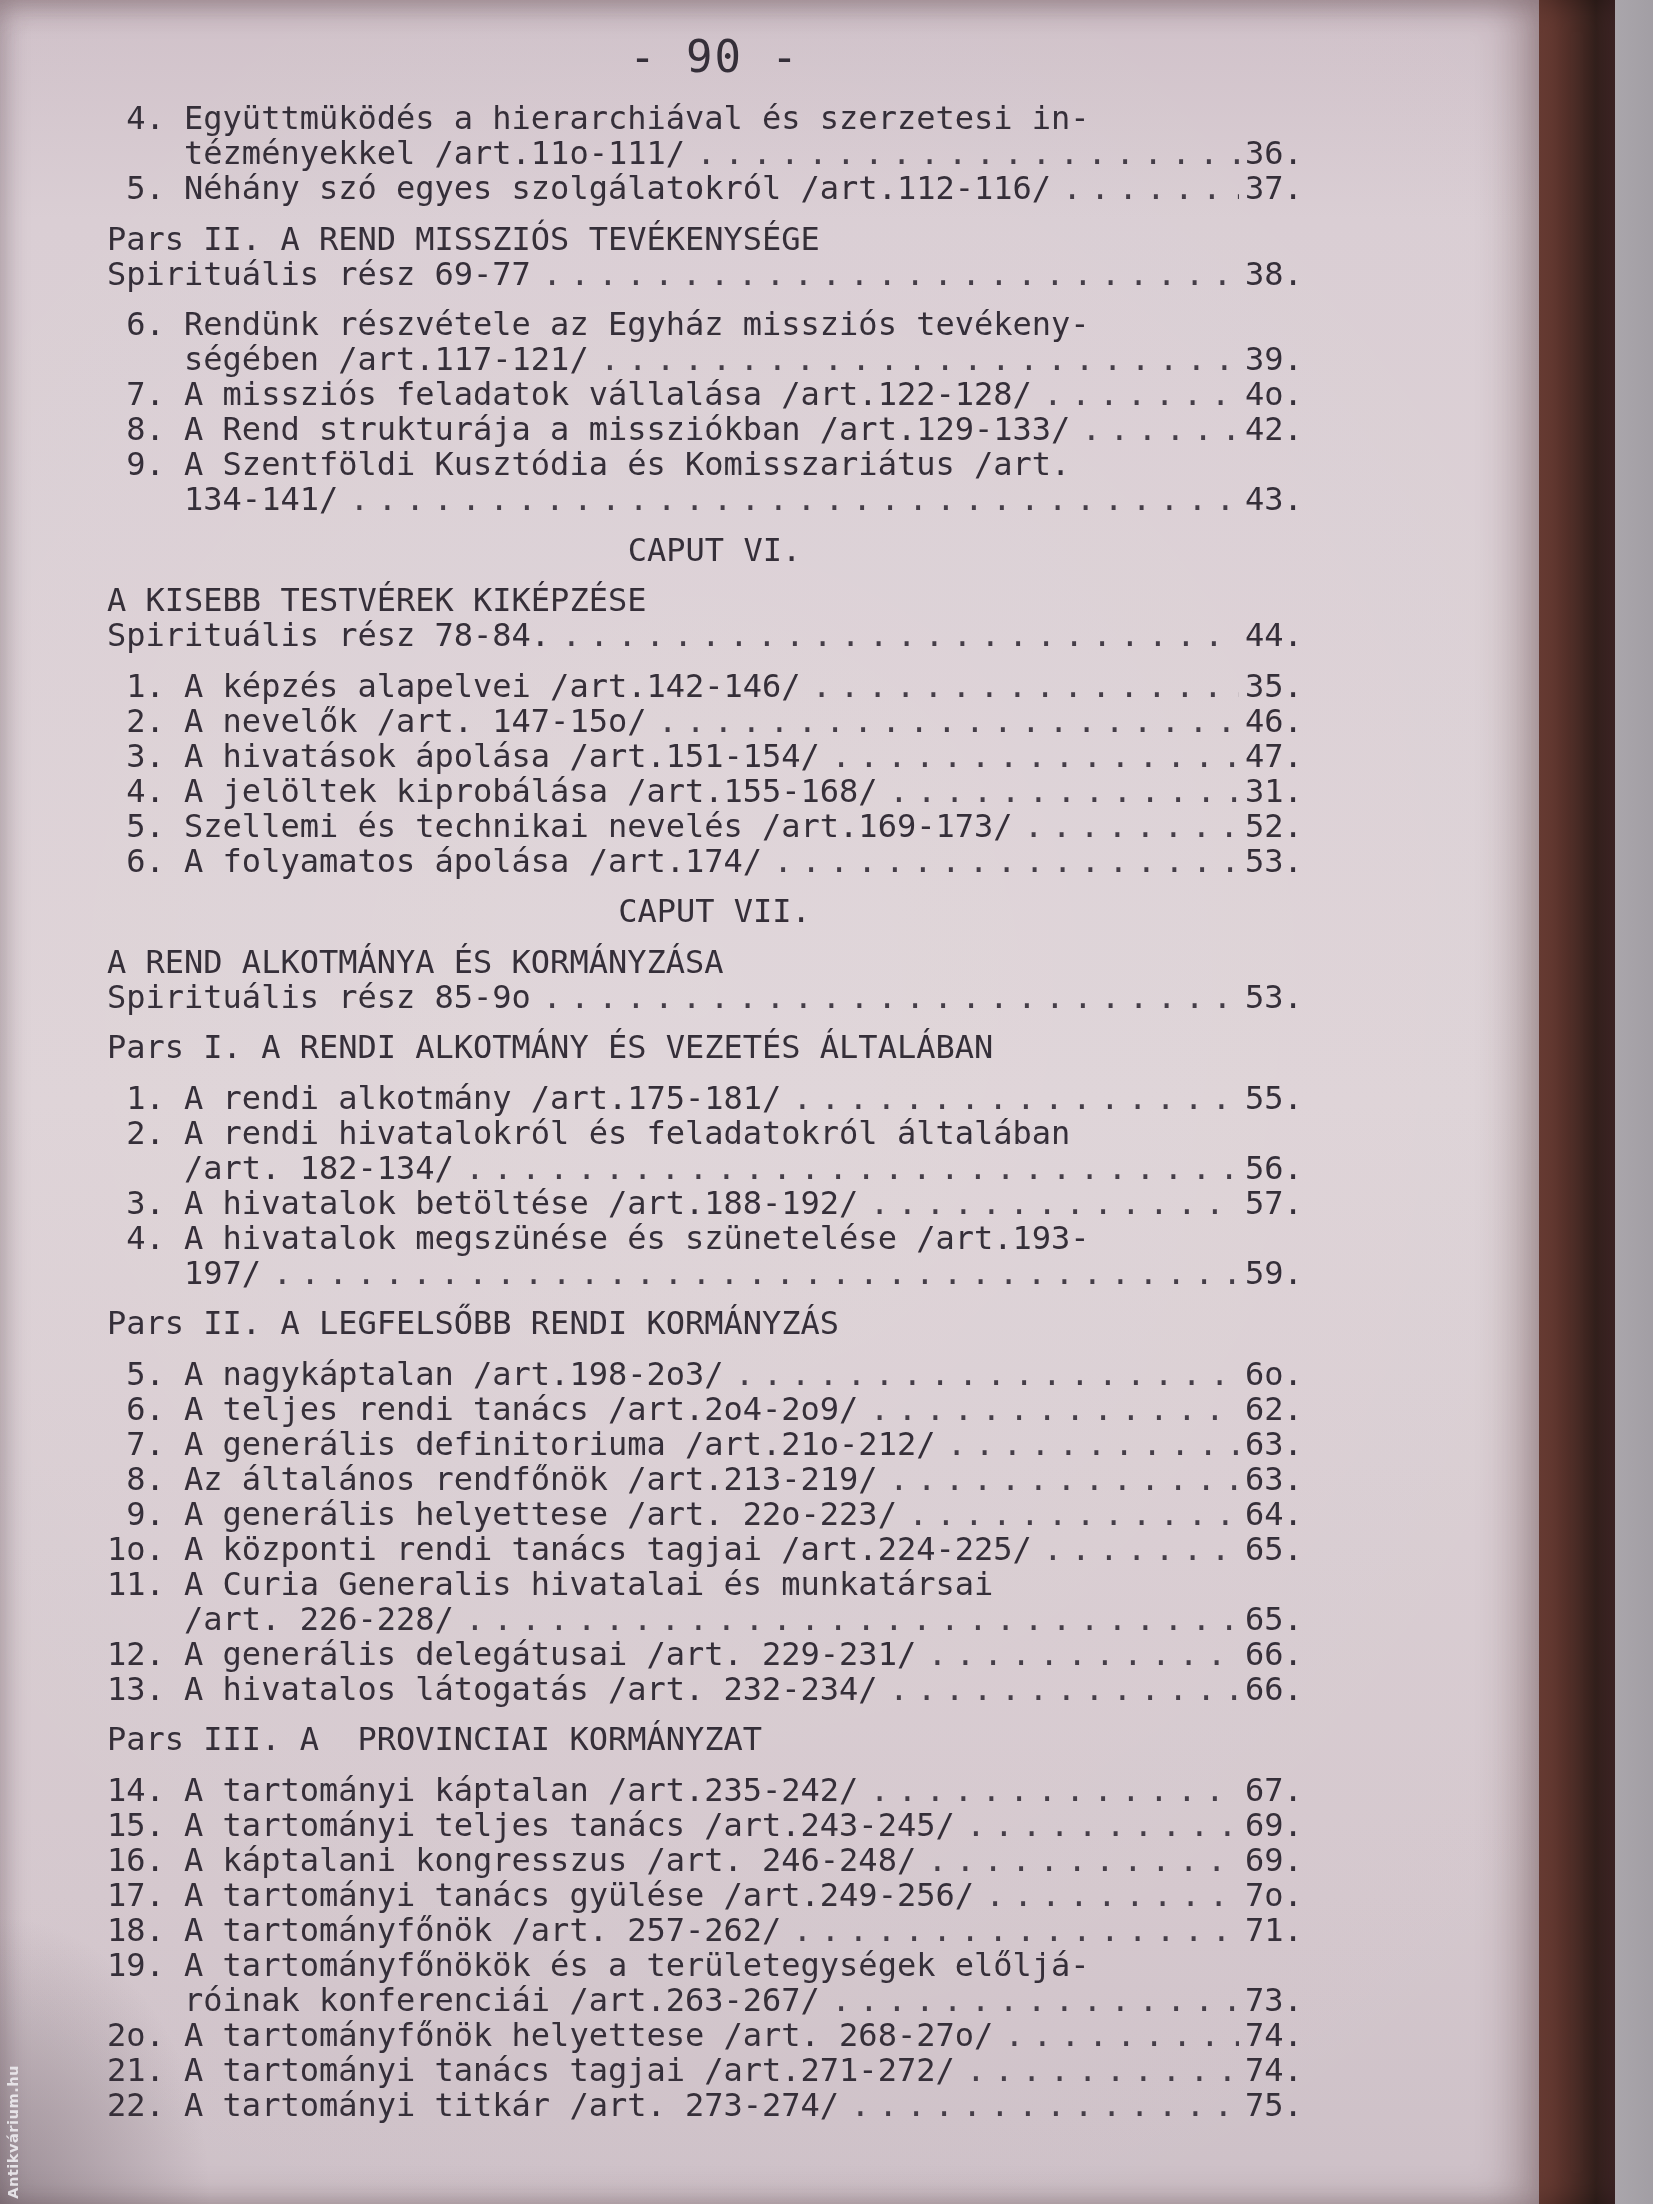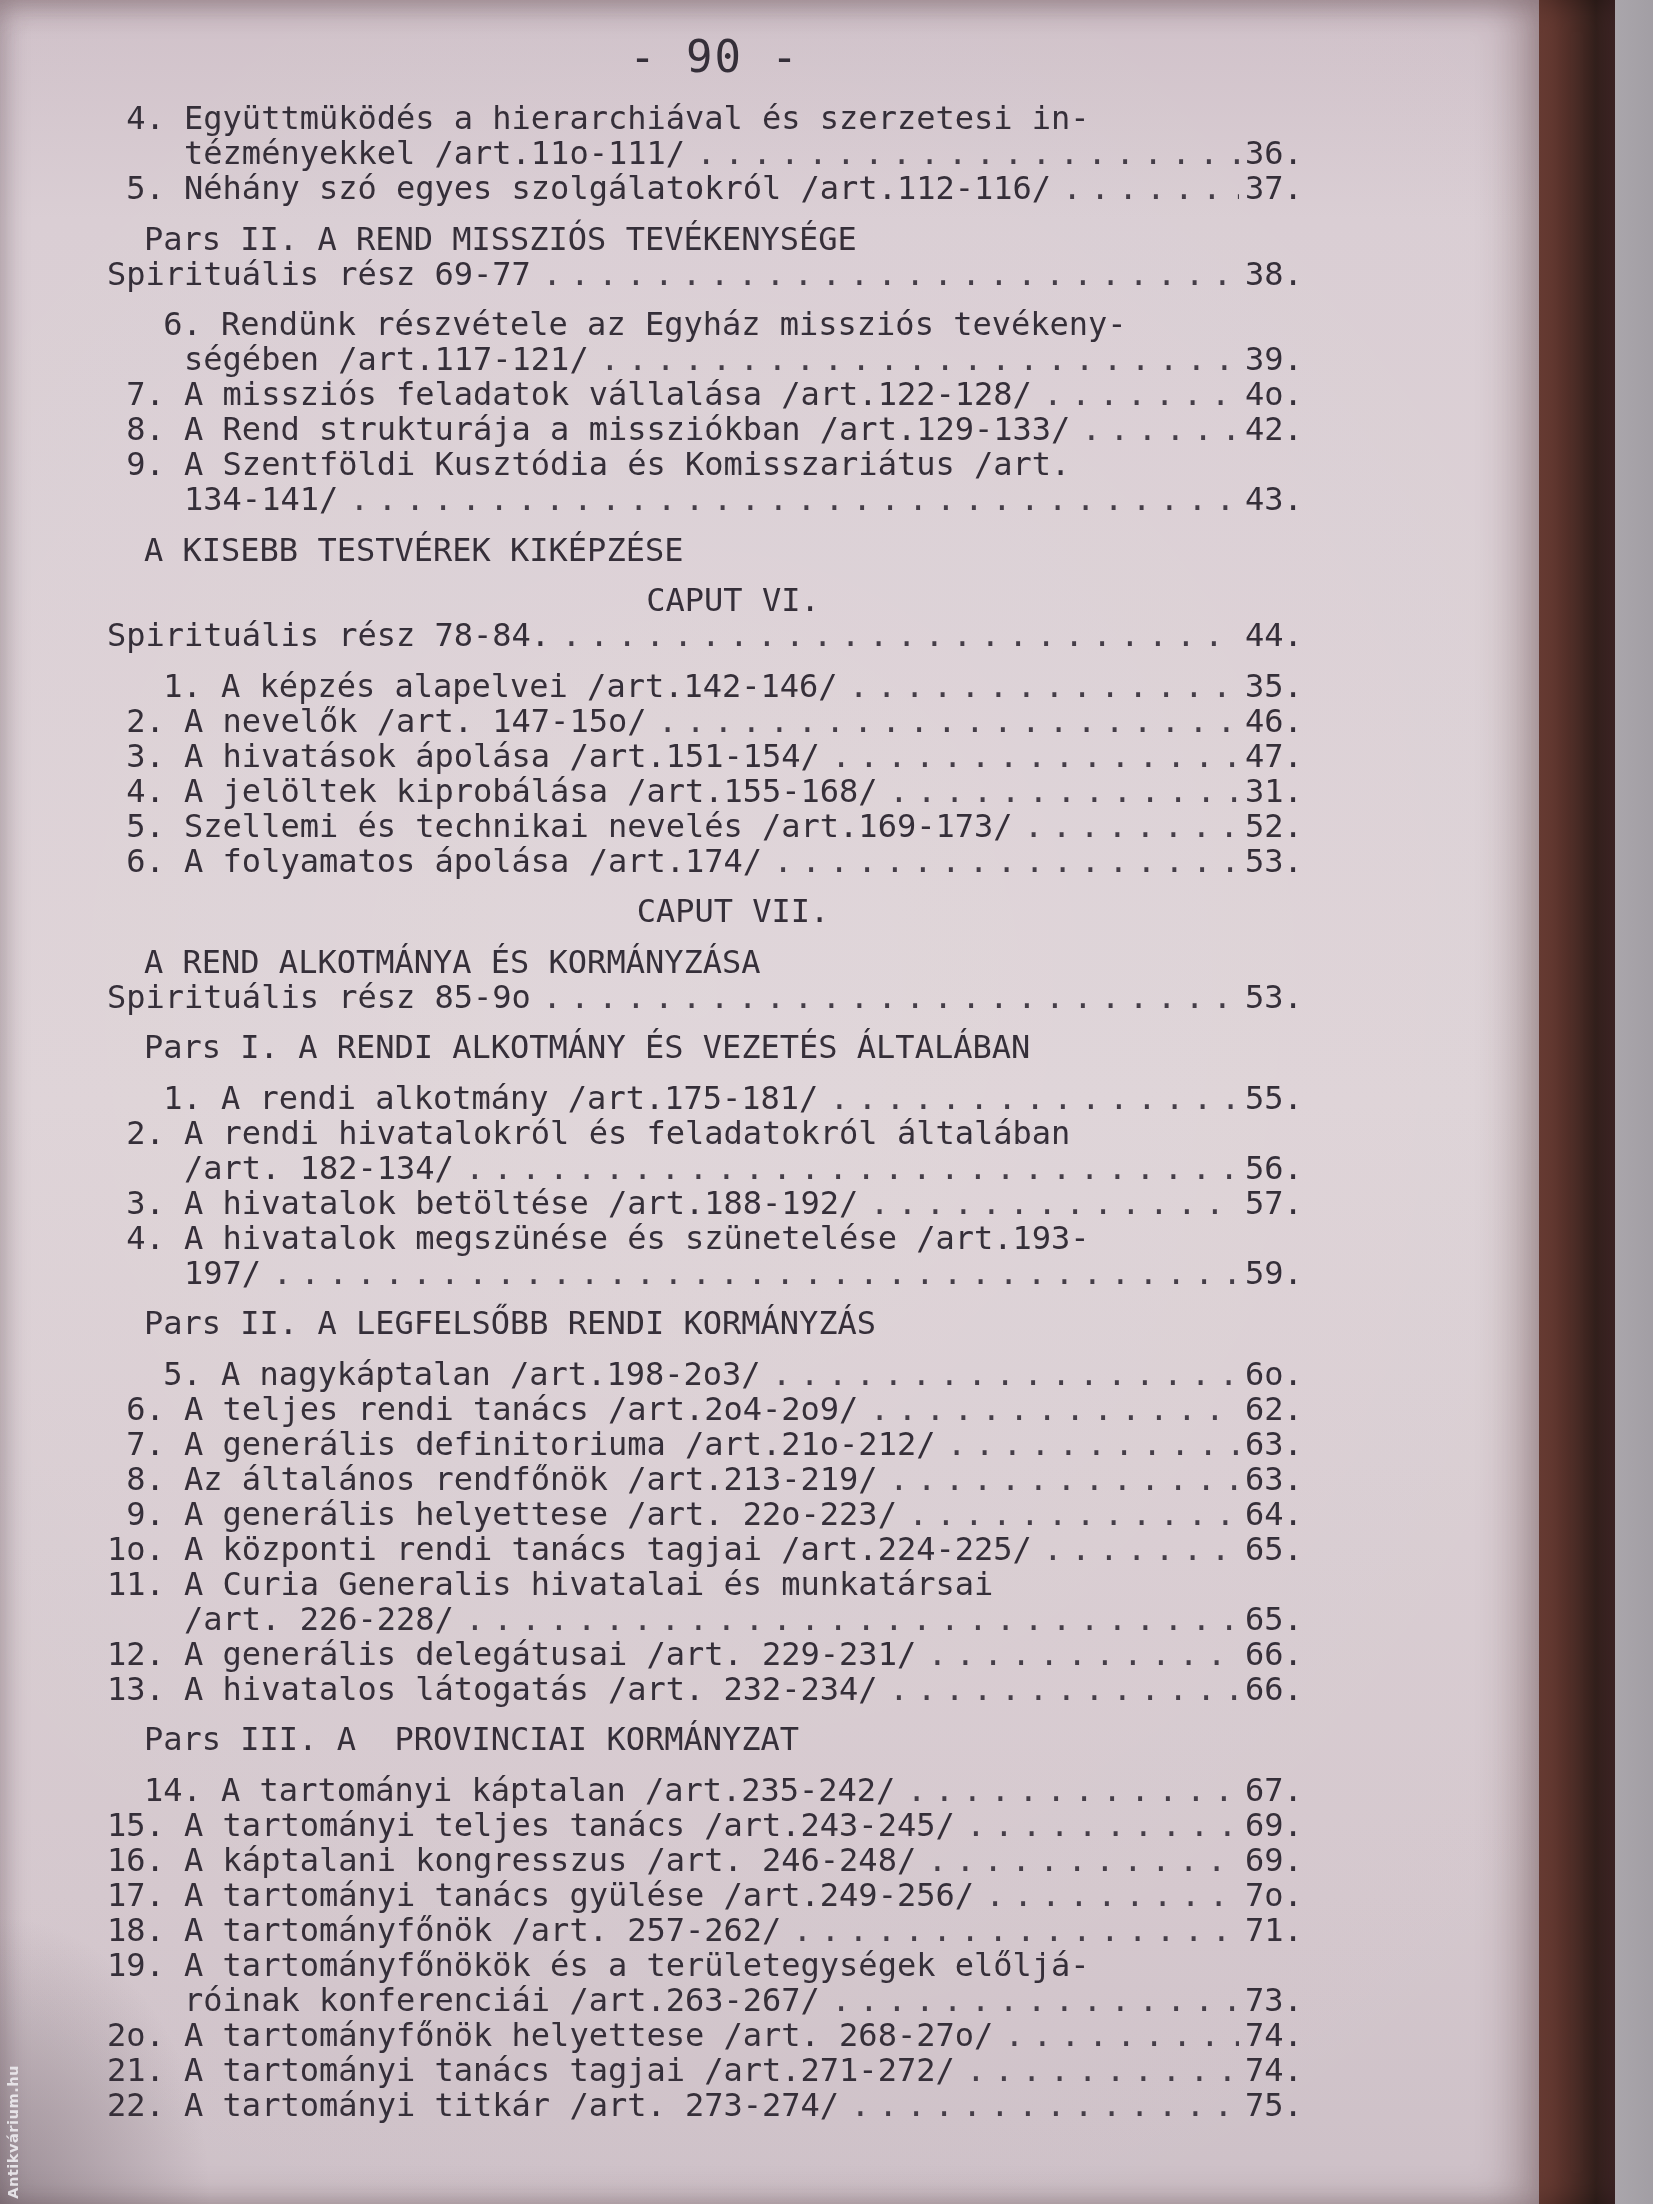--- a/index.html
+++ b/index.html
@@ -47,21 +47,21 @@
   }
   .pagehead{
     text-align:center;font-size:44px;line-height:39px;letter-spacing:1.9px;
     margin-bottom:25px;white-space:pre;
   }
   #toc{width:100%;}
   .row{
     display:flex;align-items:baseline;
     height:35px;line-height:35px;font-size:32px;white-space:pre;
   }
-  .row.gap{margin-top:15.5px;margin-left:37px;}
+  .row.gap{margin-top:15.5px;}
   .row.center{display:block;text-align:center;}
   .num{flex:none;width:3ch;text-align:right;margin-right:1ch;}
   .txt{flex:none;}
   .leader{
     flex:1 1 0;min-width:0;overflow:hidden;white-space:nowrap;
     letter-spacing:0.45ch;margin-left:0.6ch;margin-right:0.3ch;
     color:#453e48;
   }
   .pg{flex:none;width:4ch;text-align:left;}
   .watermark{
@@ -85,22 +85,22 @@
           <div class="row cont"><span class="num"></span><span class="txt">tézményekkel /art.11o-111/</span><span class="leader">..........................................................................................</span><span class="pg">36.</span></div>
           <div class="row entry"><span class="num">5.</span><span class="txt">Néhány szó egyes szolgálatokról /art.112-116/</span><span class="leader">..........................................................................................</span><span class="pg">37.</span></div>
           <div class="row plain gap"><span class="txt">Pars II. A REND MISSZIÓS TEVÉKENYSÉGE</span></div>
           <div class="row plain"><span class="txt">Spirituális rész 69-77</span><span class="leader">..........................................................................................</span><span class="pg">38.</span></div>
           <div class="row entry gap"><span class="num">6.</span><span class="txt">Rendünk részvétele az Egyház missziós tevékeny-</span></div>
           <div class="row cont"><span class="num"></span><span class="txt">ségében /art.117-121/</span><span class="leader">..........................................................................................</span><span class="pg">39.</span></div>
           <div class="row entry"><span class="num">7.</span><span class="txt">A missziós feladatok vállalása /art.122-128/</span><span class="leader">..........................................................................................</span><span class="pg">4o.</span></div>
           <div class="row entry"><span class="num">8.</span><span class="txt">A Rend strukturája a missziókban /art.129-133/</span><span class="leader">..........................................................................................</span><span class="pg">42.</span></div>
           <div class="row entry"><span class="num">9.</span><span class="txt">A Szentföldi Kusztódia és Komisszariátus /art.</span></div>
           <div class="row cont"><span class="num"></span><span class="txt">134-141/</span><span class="leader">..........................................................................................</span><span class="pg">43.</span></div>
+          <div class="row center gap"><span>CAPUT VI.</span></div>
           <div class="row plain gap"><span class="txt">A KISEBB TESTVÉREK KIKÉPZÉSE</span></div>
-          <div class="row center gap"><span>CAPUT VI.</span></div>
           <div class="row plain"><span class="txt">Spirituális rész 78-84.</span><span class="leader">..........................................................................................</span><span class="pg">44.</span></div>
           <div class="row entry gap"><span class="num">1.</span><span class="txt">A képzés alapelvei /art.142-146/</span><span class="leader">..........................................................................................</span><span class="pg">35.</span></div>
           <div class="row entry"><span class="num">2.</span><span class="txt">A nevelők /art. 147-15o/</span><span class="leader">..........................................................................................</span><span class="pg">46.</span></div>
           <div class="row entry"><span class="num">3.</span><span class="txt">A hivatások ápolása /art.151-154/</span><span class="leader">..........................................................................................</span><span class="pg">47.</span></div>
           <div class="row entry"><span class="num">4.</span><span class="txt">A jelöltek kiprobálása /art.155-168/</span><span class="leader">..........................................................................................</span><span class="pg">31.</span></div>
           <div class="row entry"><span class="num">5.</span><span class="txt">Szellemi és technikai nevelés /art.169-173/</span><span class="leader">..........................................................................................</span><span class="pg">52.</span></div>
           <div class="row entry"><span class="num">6.</span><span class="txt">A folyamatos ápolása /art.174/</span><span class="leader">..........................................................................................</span><span class="pg">53.</span></div>
           <div class="row center gap"><span>CAPUT VII.</span></div>
           <div class="row plain gap"><span class="txt">A REND ALKOTMÁNYA ÉS KORMÁNYZÁSA</span></div>
           <div class="row plain"><span class="txt">Spirituális rész 85-9o</span><span class="leader">..........................................................................................</span><span class="pg">53.</span></div>

